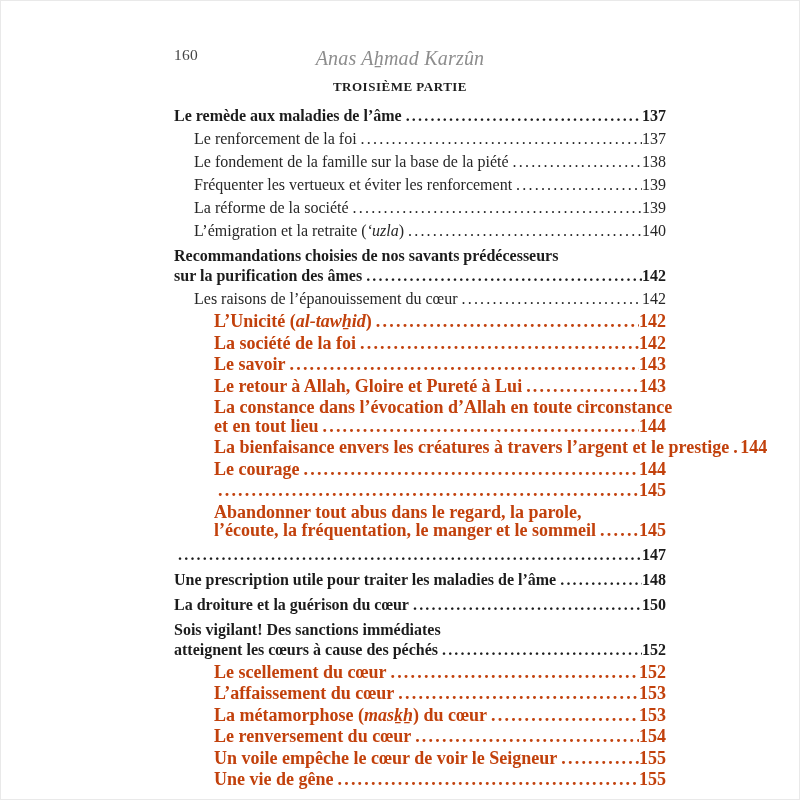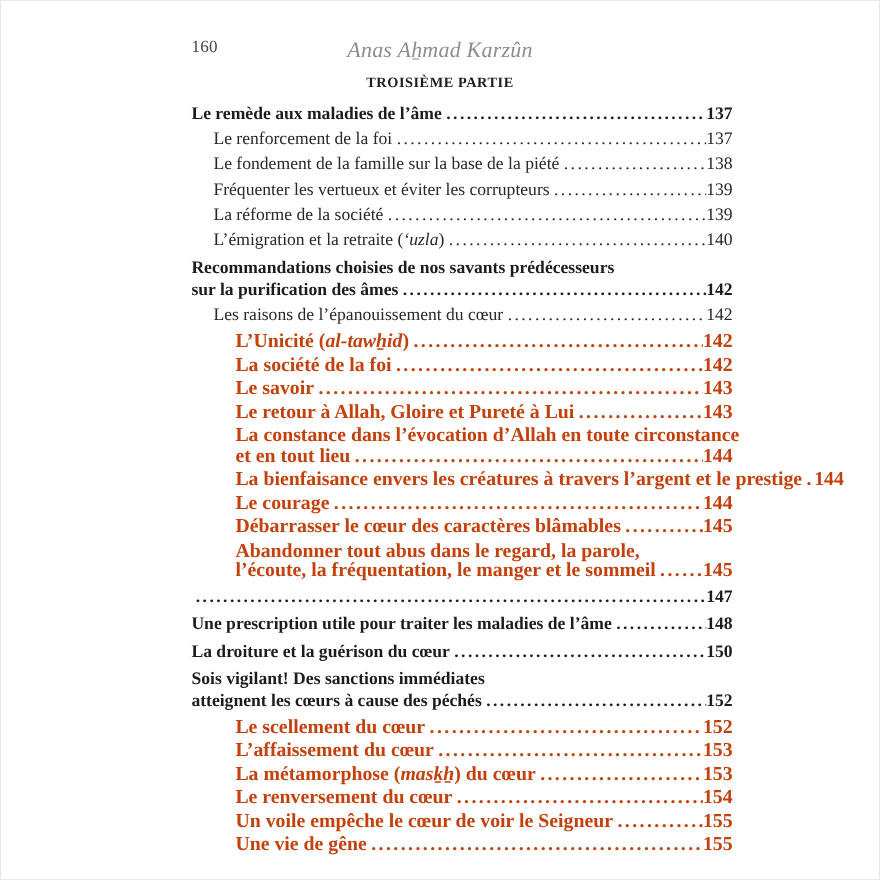--- a/index.html
+++ b/index.html
@@ -3,21 +3,21 @@
 <meta charset="utf-8">
 <style>
   html, body { margin: 0; padding: 0; background: #ffffff; }
   .page {
     position: relative;
     width: 800px;
     height: 800px;
     box-sizing: border-box;
     background: #ffffff;
     box-shadow: inset 0 0 0 1px #e9e9e9;
-    padding: 34px 134px 0 174px;
+    padding: 46px 134px 0 174px;
     font-family: "Liberation Serif", "DejaVu Serif", serif;
     color: #262626;
     overflow: hidden;
   }
   .pagehead { position: relative; height: 20px; }
   .folio {
     position: absolute; left: 0; top: 0;
     font-size: 15.5px; color: #444444; letter-spacing: 0.3px;
   }
   .runhead {
@@ -81,21 +81,21 @@
       </div>
       <div class="entry lvl2">
         <div class="line">
           <span class="title"><span>Le fondement de la famille sur la base de la piété</span></span>
           <span class="leader"></span>
           <span class="num">138</span>
         </div>
       </div>
       <div class="entry lvl2">
         <div class="line">
-          <span class="title"><span>Fréquenter les vertueux et éviter les corrupteurs</span></span>
+          <span class="title"><span>Fréquenter les vertueux et éviter les renforcement</span></span>
           <span class="leader"></span>
           <span class="num">139</span>
         </div>
       </div>
       <div class="entry lvl2">
         <div class="line">
           <span class="title"><span>La réforme de la société</span></span>
           <span class="leader"></span>
           <span class="num">139</span>
         </div>
@@ -171,21 +171,20 @@
       </div>
       <div class="entry lvl3">
         <div class="line">
           <span class="title"><span>Le courage</span></span>
           <span class="leader"></span>
           <span class="num">144</span>
         </div>
       </div>
       <div class="entry lvl3">
         <div class="line">
-          <span class="title"><span>Débarrasser le cœur des caractères blâmables</span></span>
           <span class="leader"></span>
           <span class="num">145</span>
         </div>
       </div>
       <div class="entry lvl3">
         <div class="line">
           <span class="title"><span>Abandonner tout abus dans le regard, la parole,</span></span>
         </div>
         <div class="line">
           <span class="title"><span>l’écoute, la fréquentation, le manger et le sommeil</span></span>

